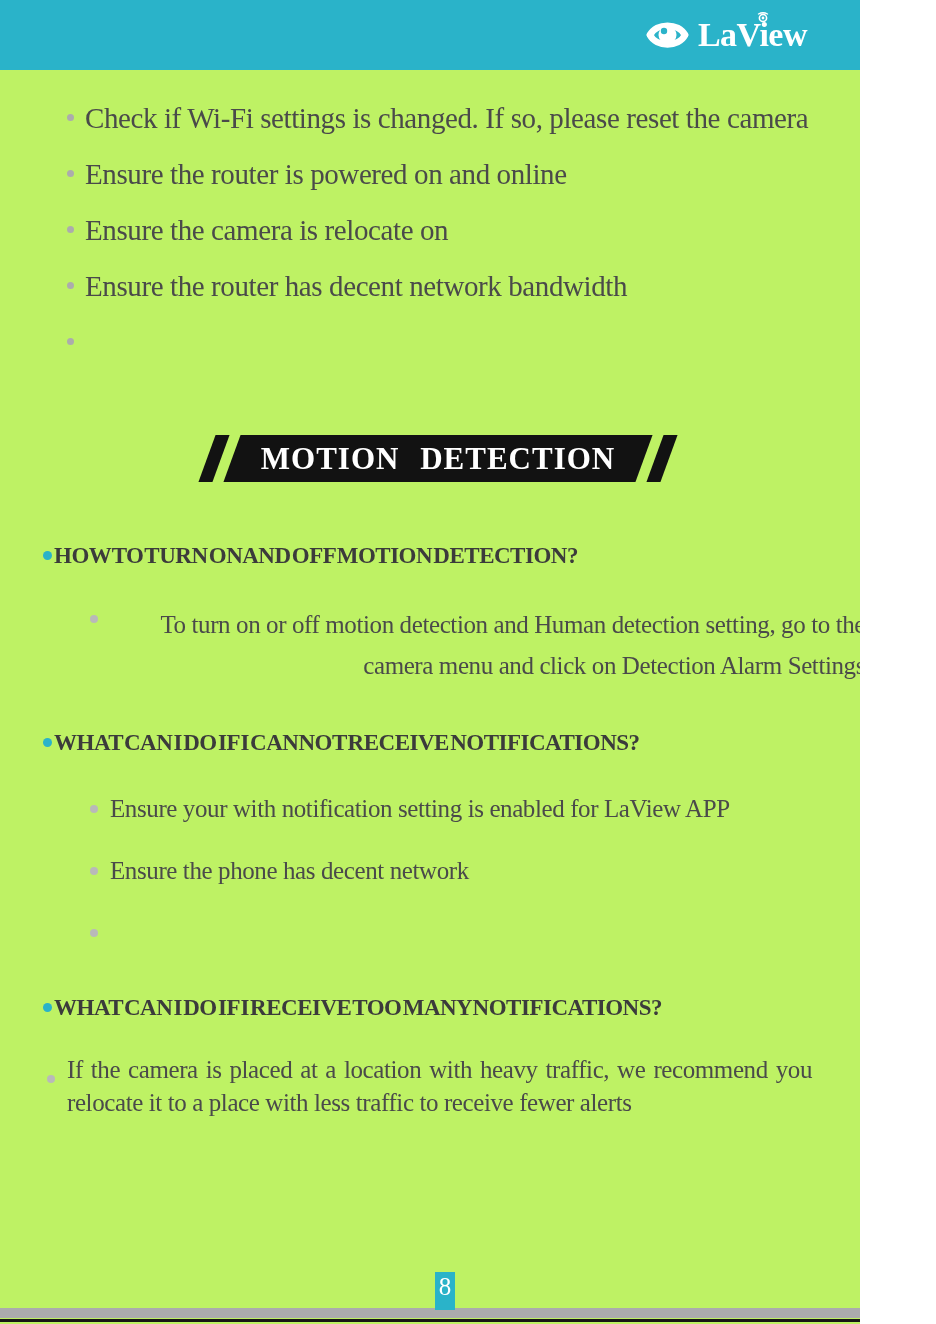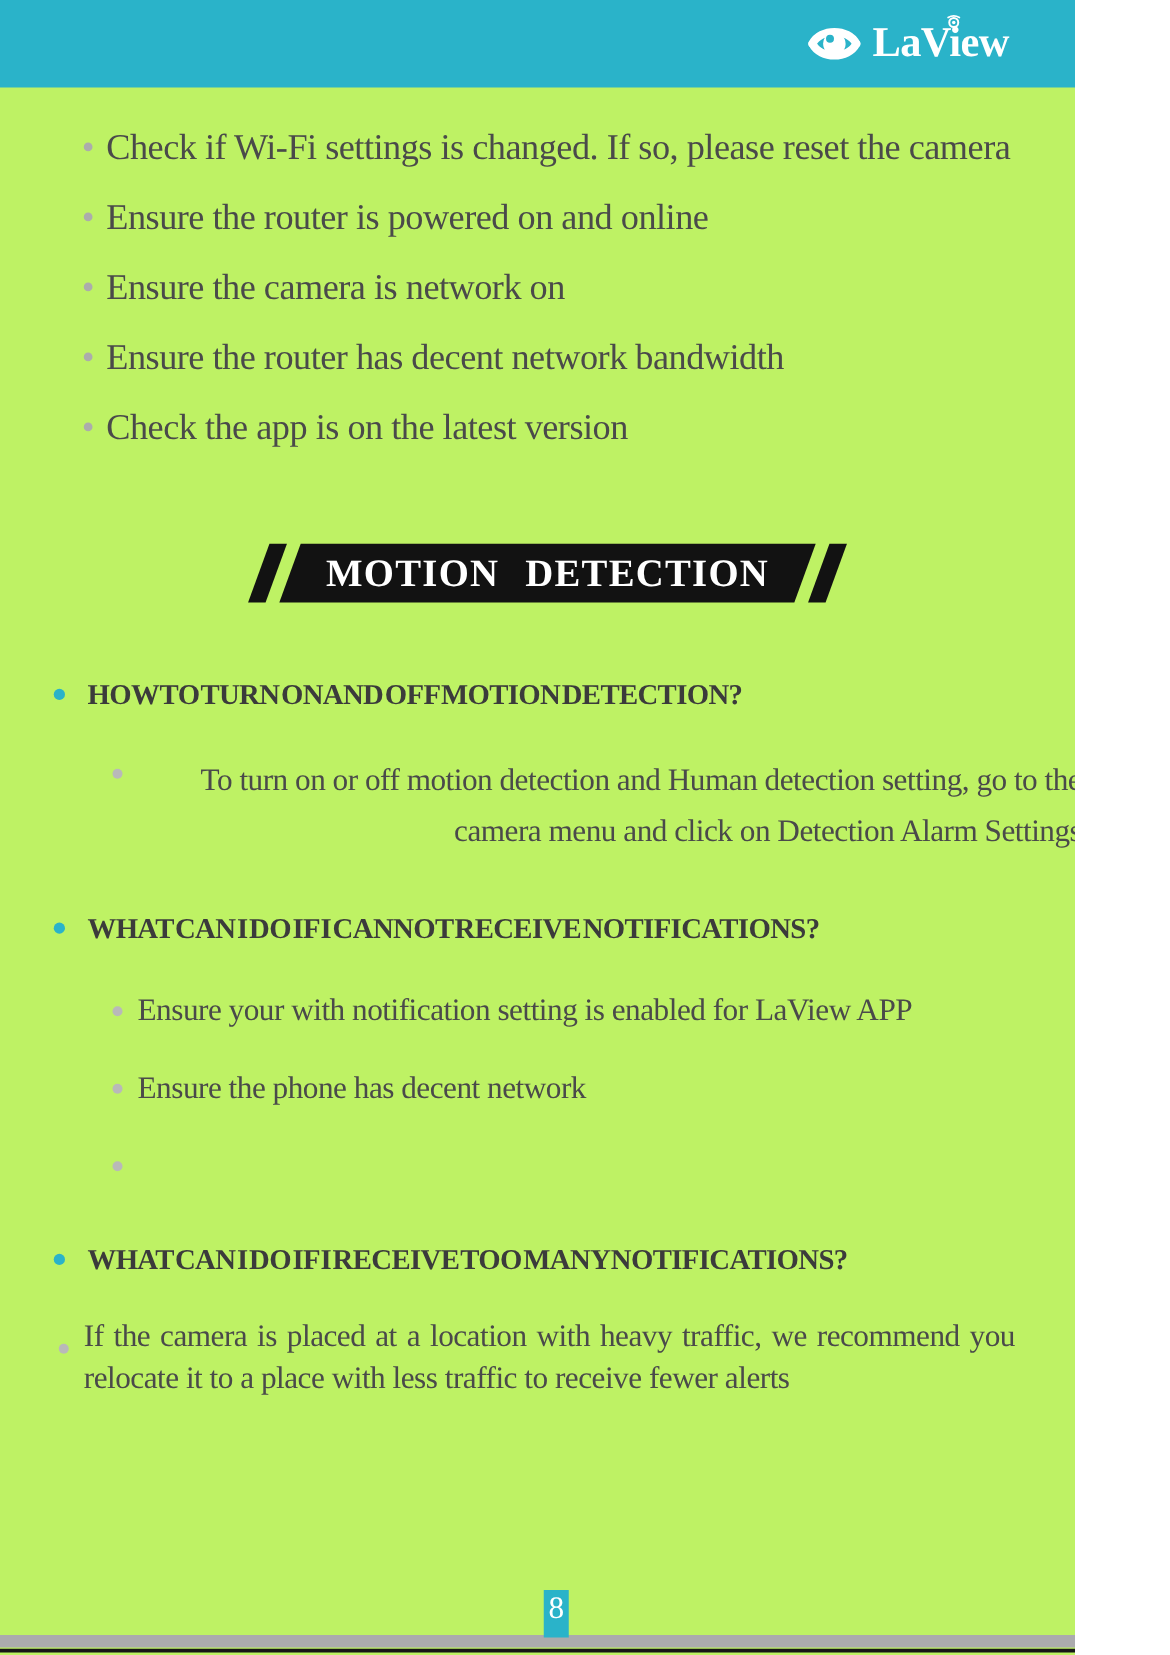--- a/index.html
+++ b/index.html
@@ -38,21 +38,21 @@
   .banner .bar{
     width:412px;margin:0 11px;background:#121212;transform:skewX(-20deg);
     display:flex;align-items:center;justify-content:center;
   }
   .banner .bar-text{
     transform:skewX(20deg);color:#fff;font-size:31px;font-weight:bold;
     letter-spacing:1px;word-spacing:12px;white-space:nowrap;
   }
   
   .faq{position:absolute;left:0;}
-  .faq .q{display:flex;gap:18px;margin-left:43px;}
+  .faq .q{display:flex;gap:2px;margin-left:43px;}
   .faq .q h2{
     margin:0;color:#3B3B3B;font-size:23px;font-weight:bold;line-height:30px;
     letter-spacing:-0.5px;word-spacing:-4px;white-space:nowrap;
   }
   .faq .a{display:flex;gap:12px;color:#4A4A4A;font-size:25px;letter-spacing:-0.4px;}
   .faq1{top:541px;}
   .faq1 .a{margin-left:90px;margin-top:33px;line-height:41px;}
   .faq1 .atext{display:block;width:755px;text-align:right;}
   .faq2{top:728px;}
   .faq2 ul{margin:36px 0 0 90px;padding:0;list-style:none;}
@@ -93,29 +93,28 @@
     <li>
       <span class="dot gray"></span>
       <span>Check if Wi-Fi settings is changed. If so, please reset the camera</span>
     </li>
     <li>
       <span class="dot gray"></span>
       <span>Ensure the router is powered on and online</span>
     </li>
     <li>
       <span class="dot gray"></span>
-      <span>Ensure the camera is network on</span>
+      <span>Ensure the camera is relocate on</span>
     </li>
     <li>
       <span class="dot gray"></span>
       <span>Ensure the router has decent network bandwidth</span>
     </li>
     <li>
       <span class="dot gray"></span>
-      <span>Check the app is on the latest version</span>
     </li>
   </ul>
 
   <div class="banner">
     <span class="slash"></span>
     <span class="bar">
       <span class="bar-text">MOTION DETECTION</span>
     </span>
     <span class="slash"></span>
   </div>

